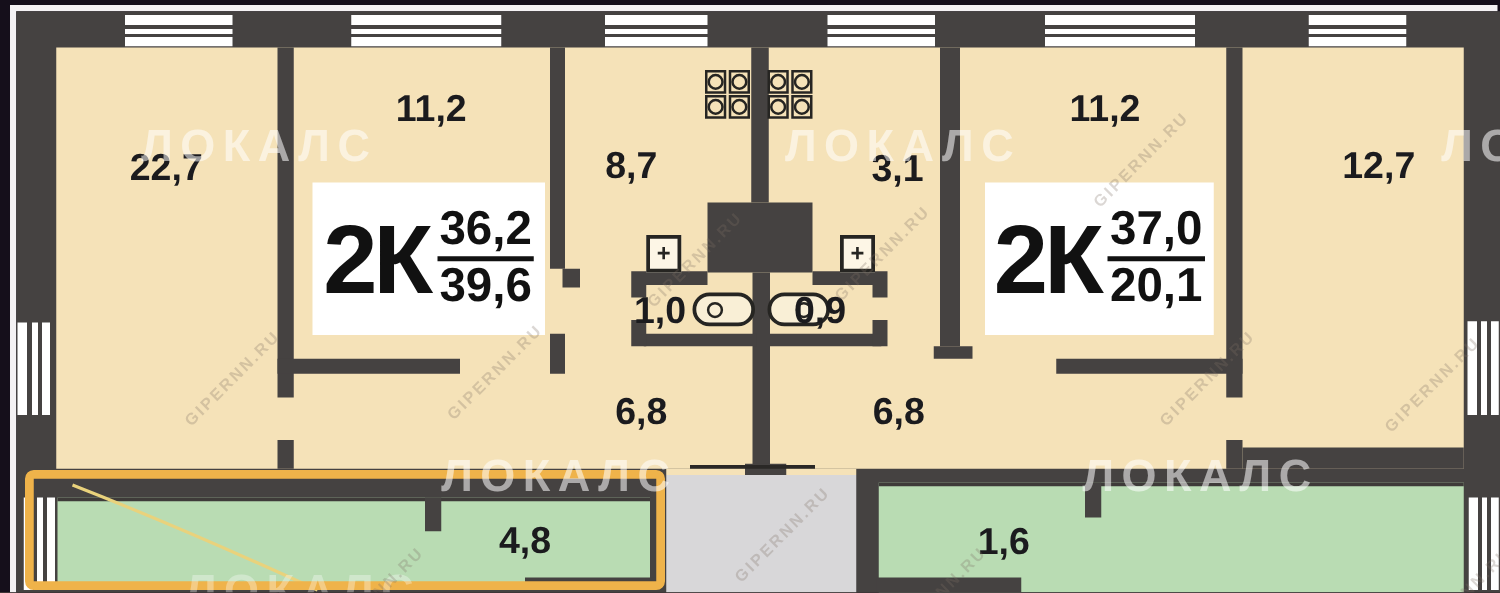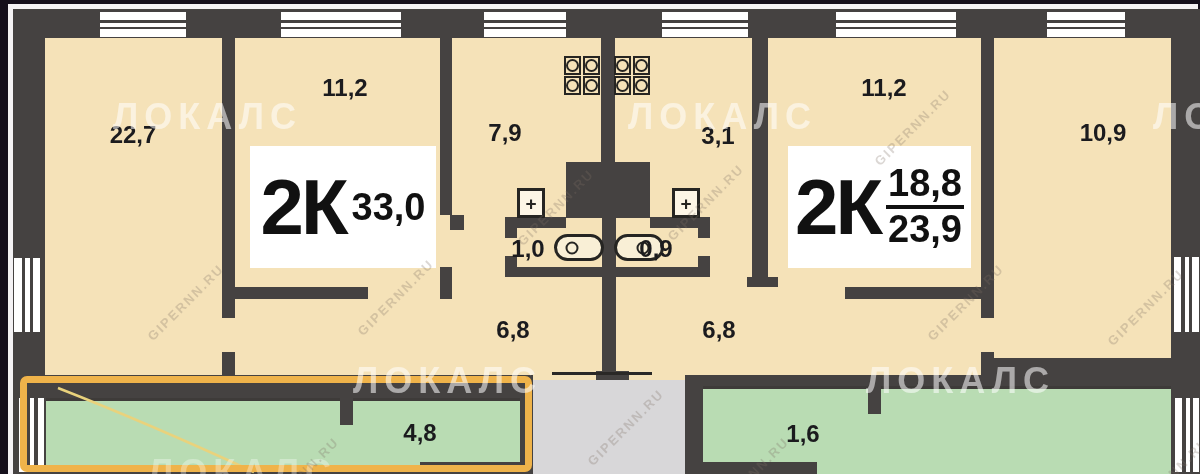--- a/index.html
+++ b/index.html
@@ -1,21 +1,21 @@
 <!DOCTYPE html>
 <html><head>
 <meta charset="utf-8">
 <style>
   html,body{margin:0;padding:0;background:#150f1b;}
   #plan{position:relative;width:1200px;height:474px;background:#150f1b;overflow:hidden;
         font-family:"Liberation Sans",sans-serif;}
   .abs{position:absolute;}
   .w{position:absolute;background:#454241;}
   .lbl{position:absolute;transform:translate(-50%,-50%);font-weight:bold;color:#1b1b1e;
-       white-space:nowrap;font-size:24px;}
+       white-space:nowrap;font-size:30px;}
   .win-h{position:absolute;background:linear-gradient(180deg,#fff 0 32%,#454241 32% 44%,#fff 44% 60%,#454241 60% 70%,#fff 70% 100%);}
   .win-v{position:absolute;background:linear-gradient(90deg,#fff 0 30%,#454241 30% 44%,#fff 44% 62%,#454241 62% 74%,#fff 74% 100%);}
   .wm{position:absolute;font-weight:bold;font-size:36px;letter-spacing:6px;
       color:rgba(255,255,255,0.55);white-space:nowrap;}
   .gip{position:absolute;font-weight:bold;font-size:13px;letter-spacing:2px;
        color:rgba(125,112,100,0.28);white-space:nowrap;transform:rotate(-45deg);}
   .aptbox{position:absolute;background:#ffffff;display:flex;align-items:center;
           justify-content:center;gap:6px;}
   .apt-type{font-size:78px;font-weight:bold;color:#111;letter-spacing:-3px;line-height:1;}
   .fr{display:flex;flex-direction:column;align-items:center;line-height:1.05;}
@@ -136,43 +136,44 @@
 
   <div class="toilet" style="left:554px;top:234px;">
       <i style="left:34%;"></i>
     </div>
   <div class="toilet" style="left:614px;top:234px;">
       <i style="left:60%;"></i>
     </div>
 
   <div class="lbl" style="left:133px;top:135px;">22,7</div>
   <div class="lbl" style="left:345px;top:88px;">11,2</div>
-  <div class="lbl" style="left:505px;top:133px;">7,9</div>
+  <div class="lbl" style="left:505px;top:133px;">8,7</div>
   <div class="lbl" style="left:528px;top:249px;">1,0</div>
   <div class="lbl" style="left:513px;top:330px;">6,8</div>
   <div class="lbl" style="left:420px;top:433px;">4,8</div>
 
   <div class="lbl" style="left:718px;top:136px;">3,1</div>
   <div class="lbl" style="left:884px;top:88px;">11,2</div>
-  <div class="lbl" style="left:1103px;top:133px;">10,9</div>
+  <div class="lbl" style="left:1103px;top:133px;">12,7</div>
   <div class="lbl" style="left:656px;top:249px;">0,9</div>
   <div class="lbl" style="left:719px;top:330px;">6,8</div>
   <div class="lbl" style="left:803px;top:434px;">1,6</div>
 
   <div class="aptbox" style="left:250px;top:146px;width:186px;height:122px;">
     <span class="apt-type">2К</span>
     <span class="fr">
-      <span class="fr-bot">33,0</span>
+      <span class="fr-top">36,2</span>
+      <span class="fr-bot">39,6</span>
     </span>
   </div>
   <div class="aptbox" style="left:788px;top:146px;width:183px;height:122px;">
     <span class="apt-type">2К</span>
     <span class="fr">
-      <span class="fr-top">18,8</span>
-      <span class="fr-bot">23,9</span>
+      <span class="fr-top">37,0</span>
+      <span class="fr-bot">20,1</span>
     </span>
   </div>
 
   <div class="wm" style="left:113px;top:96px;">ЛОКАЛС</div>
   <div class="wm" style="left:628px;top:96px;">ЛОКАЛС</div>
   <div class="wm" style="left:1153px;top:96px;">ЛОКАЛС</div>
   <div class="wm" style="left:353px;top:360px;">ЛОКАЛС</div>
   <div class="wm" style="left:866px;top:360px;">ЛОКАЛС</div>
   <div class="wm" style="left:148px;top:452px;opacity:0.6;">ЛОКАЛС</div>
 

